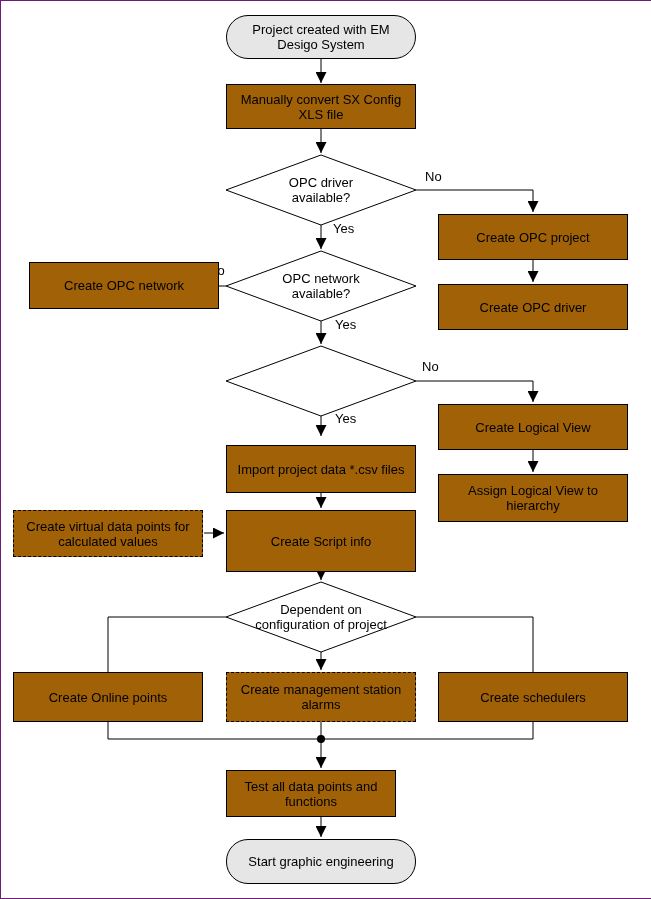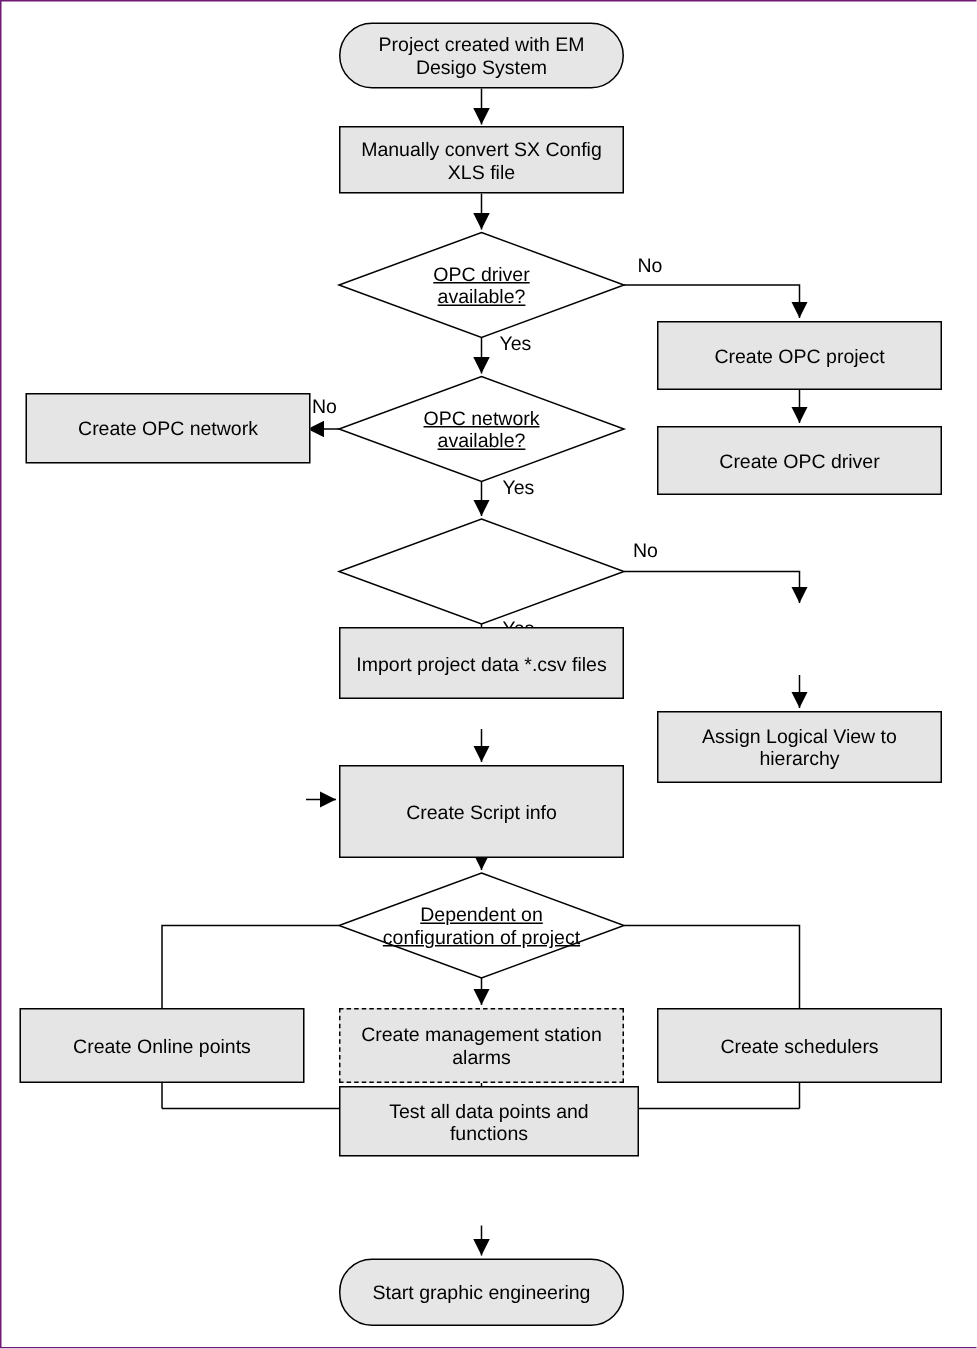--- a/index.html
+++ b/index.html
@@ -11,29 +11,29 @@
     font-family:"Liberation Sans","DejaVu Sans",sans-serif;
     color:#000;
     overflow:hidden;
     padding-left:44px;
   }
   .edges{position:absolute;left:0;top:0;width:649px;height:897px;}
   .node{
     position:absolute;
     display:flex;align-items:center;justify-content:center;
     text-align:center;white-space:pre-line;
-    background:#e5e5e5;border:1px solid #000;
+    background:#a16207;border:1px solid #000;
     font-size:13px;line-height:15px;
     box-sizing:border-box;
   }
   .terminator{border-radius:22px;background:#e6e6e6;}
   .dashed{border:1px dashed #000;}
   .dlabel{
     position:absolute;text-align:center;white-space:pre-line;
-    font-size:13px;line-height:15px;text-decoration:underline;
+    font-size:13px;line-height:15px;
   }
   .elabel{
     position:absolute;font-size:13px;line-height:14px;
   }
 </style>
 </head>
 <body>
 
 <div class="canvas">
 
@@ -86,38 +86,41 @@
   <div class="elabel" style="left:332px;top:221px">Yes</div>
 
   <div class="node" style="left:437px;top:213px;width:190px;height:46px">Create OPC project</div>
   <div class="node" style="left:437px;top:283px;width:190px;height:46px">Create OPC driver</div>
 
   <div class="dlabel" style="left:245px;top:270px;width:150px">OPC network
 available?</div>
   <div class="elabel" style="left:207px;top:263px">No</div>
   <div class="elabel" style="left:334px;top:317px">Yes</div>
 
-  <div class="node" style="left:16px;top:261px;width:190px;height:47px">Create OPC network</div>
+  <div class="node" style="left:28px;top:261px;width:190px;height:47px">Create OPC network</div>
 
   <div class="elabel" style="left:421px;top:359px">No</div>
   <div class="elabel" style="left:334px;top:411px">Yes</div>
 
+  <div class="node" style="left:437px;top:403px;width:190px;height:46px">Create Logical View</div>
   <div class="node" style="left:437px;top:473px;width:190px;height:48px">Assign Logical View to
 hierarchy</div>
 
-  <div class="node" style="left:225px;top:417px;width:190px;height:48px">Import project data *.csv files</div>
+  <div class="node" style="left:225px;top:444px;width:190px;height:48px">Import project data *.csv files</div>
 
+  <div class="node dashed" style="left:12px;top:509px;width:190px;height:47px">Create virtual data points for
+calculated values</div>
   <div class="node" style="left:225px;top:509px;width:190px;height:62px">Create Script info</div>
 
   <div class="dlabel" style="left:240px;top:601px;width:160px">Dependent on
 configuration of project</div>
 
   <div class="node" style="left:12px;top:671px;width:190px;height:50px">Create Online points</div>
   <div class="node" style="left:437px;top:671px;width:190px;height:50px">Create schedulers</div>
   <div class="node dashed" style="left:225px;top:671px;width:190px;height:50px">Create management station
 alarms</div>
 
-  <div class="node" style="left:225px;top:723px;width:200px;height:47px">Test all data points and
+  <div class="node" style="left:225px;top:769px;width:170px;height:47px">Test all data points and
 functions</div>
 
   <div class="node terminator" style="left:225px;top:838px;width:190px;height:45px">Start graphic engineering</div>
 
 </div>
 
 </body></html>

